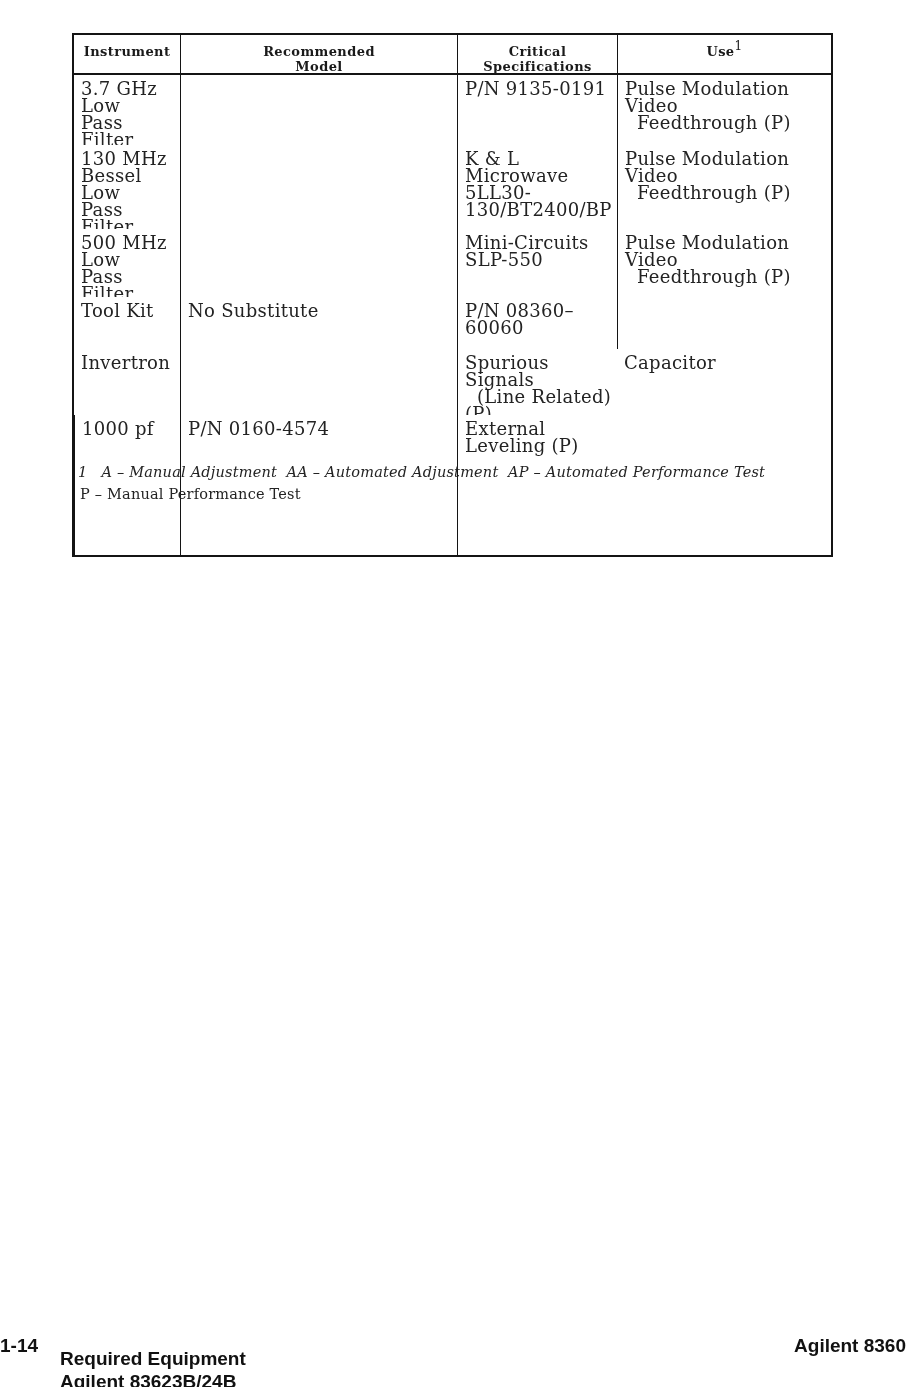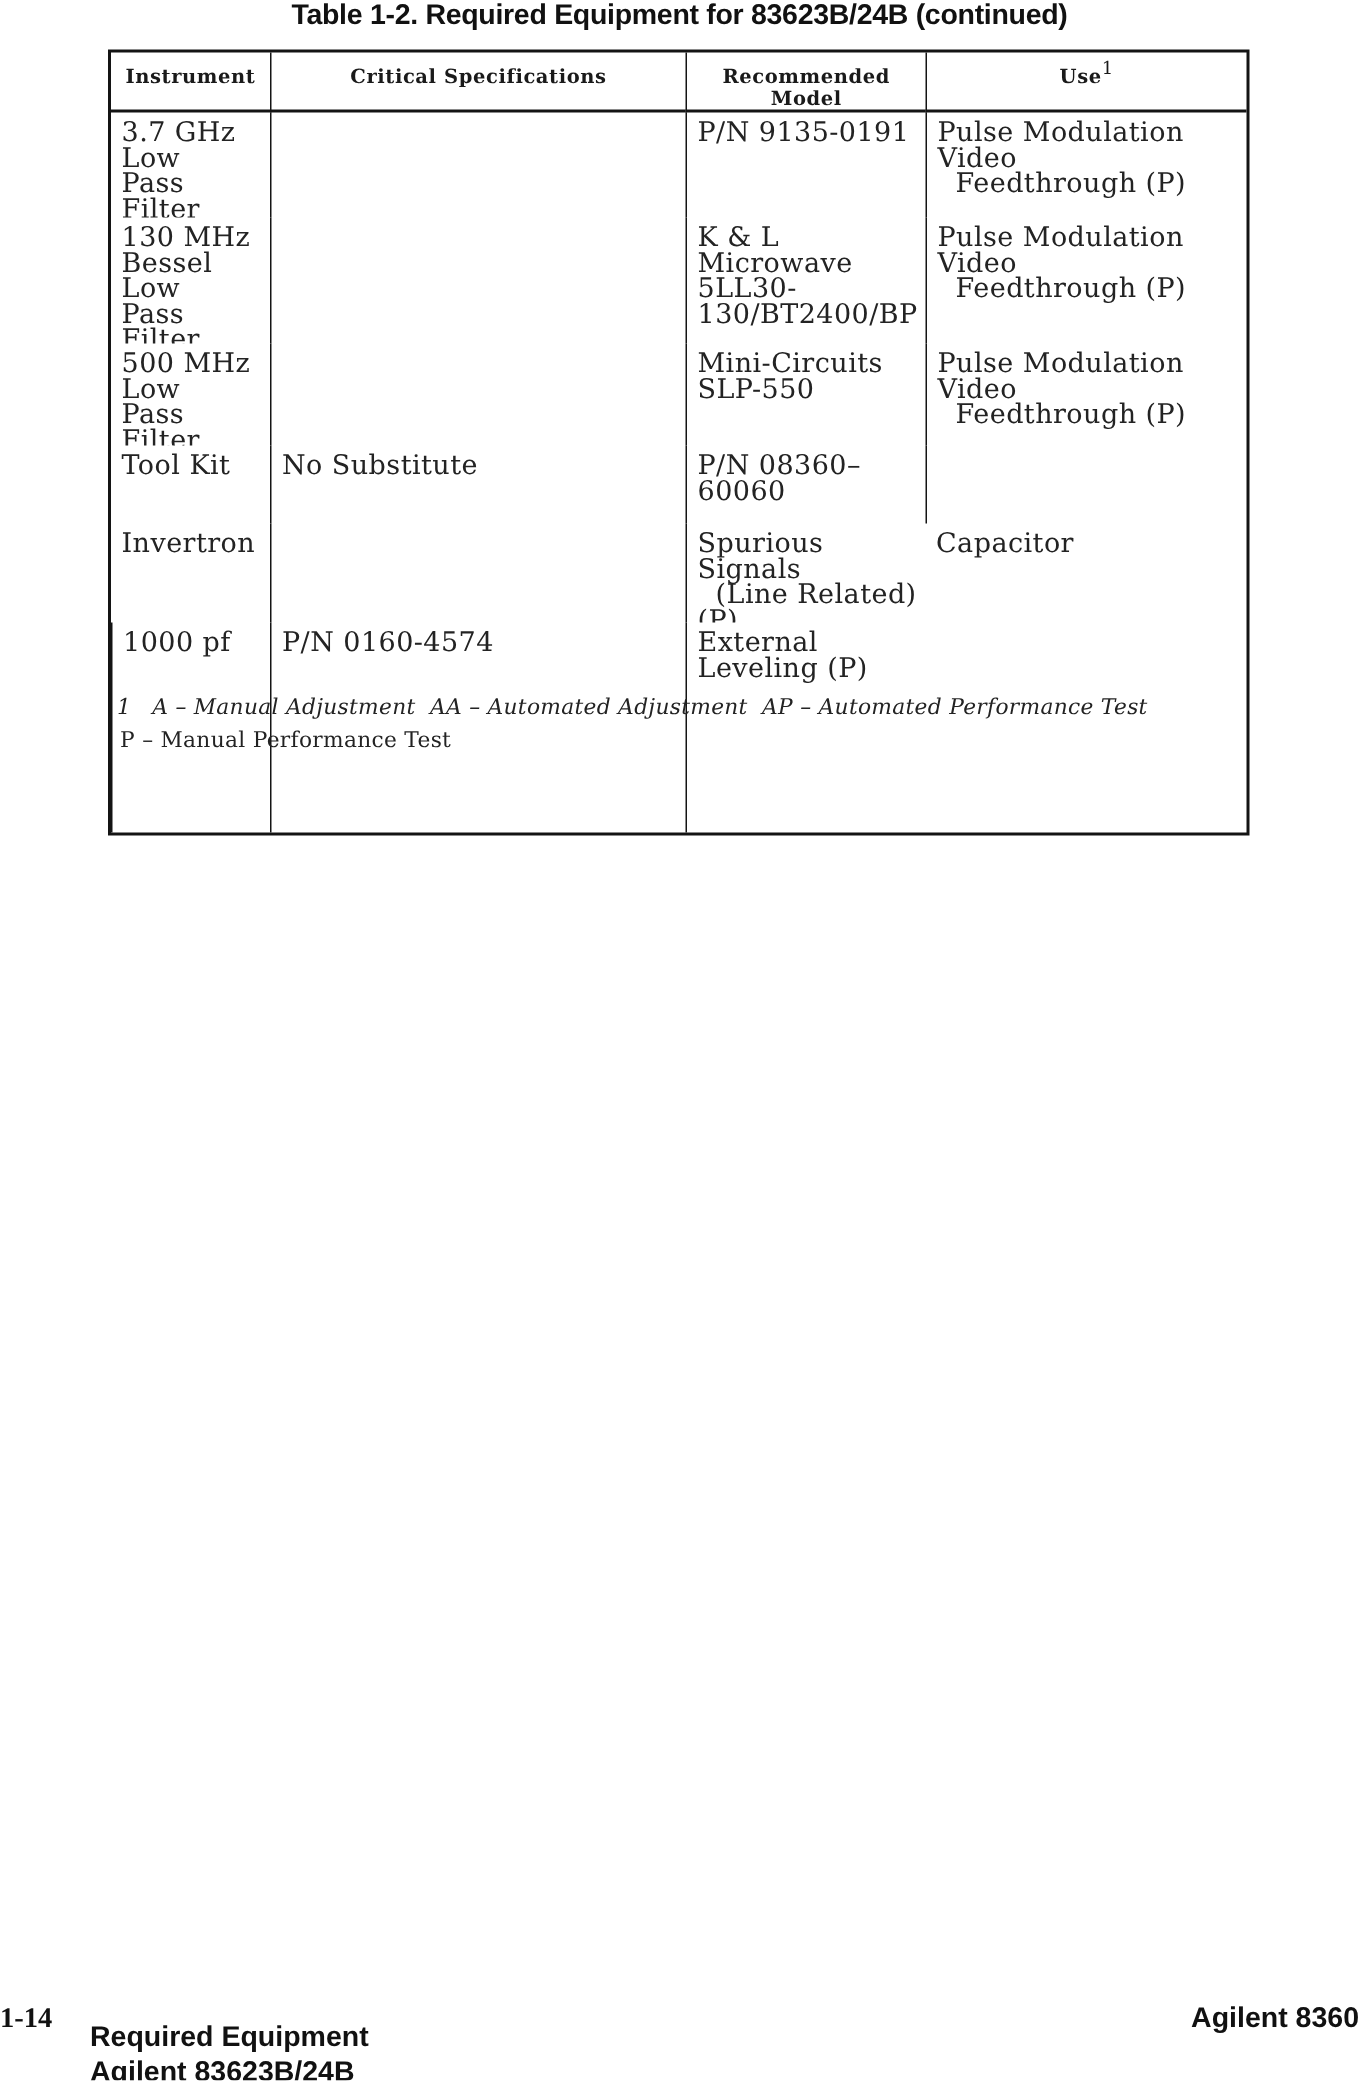--- a/index.html
+++ b/index.html
@@ -90,37 +90,36 @@
     position: absolute;
     left: 0;
     top: 1334px;
     width: 906px;
     font-family: "Liberation Sans", sans-serif;
     font-weight: bold;
     font-size: 19px;
     line-height: 23px;
     color: #111;
   }
-  .footer .page-number { position: absolute; left: 0; top: 0; font-family: Liberation Serif, serif; }
+  .footer .page-number { position: absolute; left: 0; top: 0; }
   .footer .footer-left { position: absolute; left: 60px; top: 13px; }
   .footer .footer-right { position: absolute; right: 0; top: 0; }
 </style>
 </head>
 <body>
 
 <div class="page">
 
-  <div class="doc-title">Table 1-2. Required Equipment for 83623B/24B (continued)</div>
 
   <div class="eq-table">
 
     <div class="hcell">Instrument</div>
-    <div class="hcell bl">Critical Specifications</div>
     <div class="hcell bl">Recommended
 Model</div>
+    <div class="hcell bl">Critical Specifications</div>
     <div class="hcell bl"><span>Use</span><span class="use-sup">1</span></div>
 
     <div class="cell">3.7 GHz Low
 Pass Filter</div>
     <div class="cell bl"></div>
     <div class="cell bl">P/N 9135-0191</div>
     <div class="cell bl">Pulse Modulation Video
   Feedthrough (P)</div>
 
     <div class="cell">130 MHz

